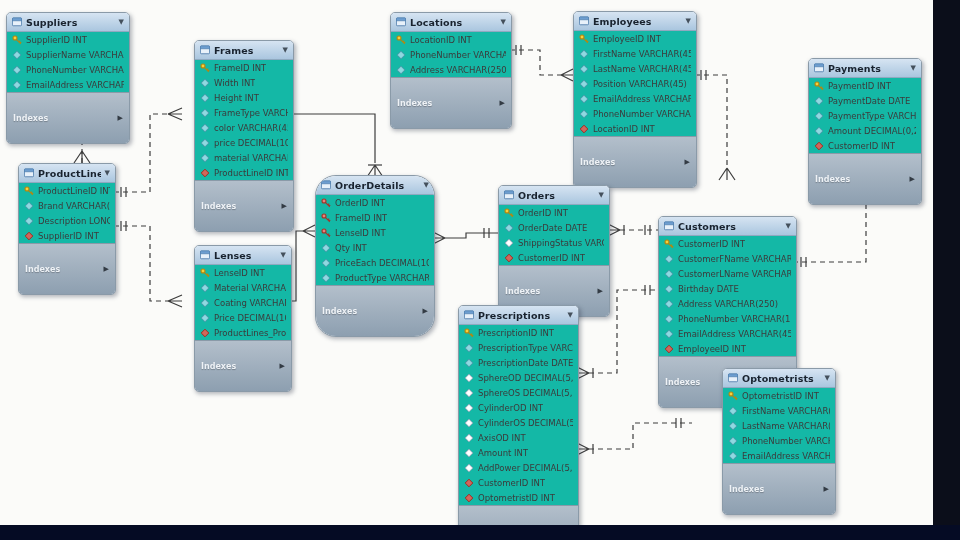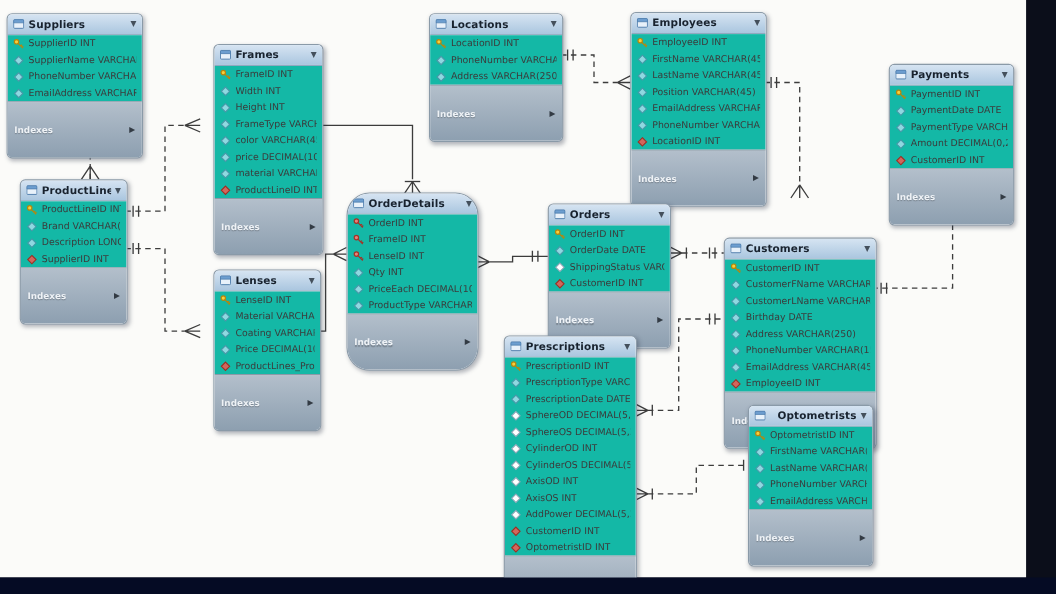--- a/index.html
+++ b/index.html
@@ -812,21 +812,21 @@
                 </svg>
               </span>
               <span class="ctext">AxisOD INT</span>
             </div>
             <div class="trow">
               <span class="cicon">
                 <svg width="10" height="10" viewBox="0 0 10 10">
                   <polygon points="5,1.2 8.8,5 5,8.8 1.2,5" fill="#ffffff" stroke="#8fa8b8" stroke-width="1"></polygon>
                 </svg>
               </span>
-              <span class="ctext">AxisOS INT</span>
+              <span class="ctext">Amount INT</span>
             </div>
             <div class="trow">
               <span class="cicon">
                 <svg width="10" height="10" viewBox="0 0 10 10">
                   <polygon points="5,1.2 8.8,5 5,8.8 1.2,5" fill="#ffffff" stroke="#8fa8b8" stroke-width="1"></polygon>
                 </svg>
               </span>
               <span class="ctext">AddPower DECIMAL(5,2)</span>
             </div>
             <div class="trow">
@@ -844,21 +844,21 @@
                 </svg>
               </span>
               <span class="ctext">OptometristID INT</span>
             </div>
           </div>
           <div class="tfoot">
             <span class="flabel">Indexes</span>
             <span class="farrow">▶</span>
           </div>
         </div>
-        <div class="dbtable" style="left: 680px; top: 368px; width: 112px; text-align: right;">
+        <div class="dbtable" style="left: 722px; top: 368px; width: 112px;">
           <div class="thead">
             <span class="cicon">
               <svg width="12" height="10" viewBox="0 0 12 10">
                 <rect x="0.5" y="0.5" width="11" height="9" rx="1" fill="#e8f1fa" stroke="#4a7aaa"></rect>
                 <path d="M0.5 3.5 h11 v-2.5 a1 1 0 0 0 -1 -1 h-9 a1 1 0 0 0 -1 1 z" fill="#6d9ed0" stroke="#4a7aaa" stroke-width="0.8"></path>
               </svg>
             </span>
             <span class="ttitle">Optometrists</span>
             <span class="tcollapse">▼</span>
           </div>

